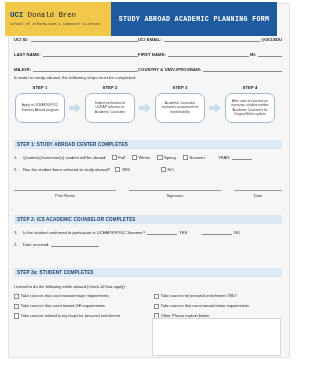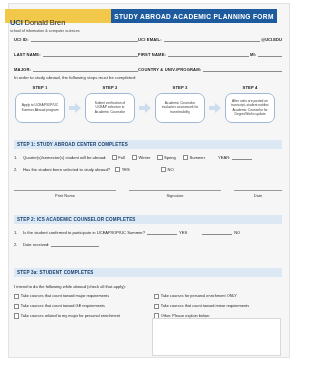--- a/index.html
+++ b/index.html
@@ -17,21 +17,21 @@
   }
   .sheet {
     position: absolute;
     left: 8px; top: 3px;
     width: 282px; height: 355px;
     background: #f6f6f6;
     border: 1px solid #e2e2e2;
   }
 
   
-  .hdr { position: absolute; left: 5px; top: 9px; width: 272px; height: 14px; display: flex; }
+  .hdr { position: absolute; left: 5px; top: 2px; width: 272px; height: 34px; display: flex; font-family: Liberation Mono, monospace; }
   .logo-block {
     width: 106px; background: #f2c84b;
     padding: 3px 0 0 5px; line-height: 1.05;
   }
   .logo-uci { font-size: 7.5px; font-weight: bold; color: #13417a; letter-spacing: -0.1px; }
   .logo-bren { font-size: 7.5px; color: #2a2a2a; letter-spacing: -0.1px; }
   .logo-sub { font-size: 3.6px; color: #3a3a3a; margin-top: 1px; letter-spacing: 0.05px; }
   .title-block {
     flex: 1; background: #1d5b9e; color: #ffffff;
     display: flex; align-items: center; justify-content: center;

